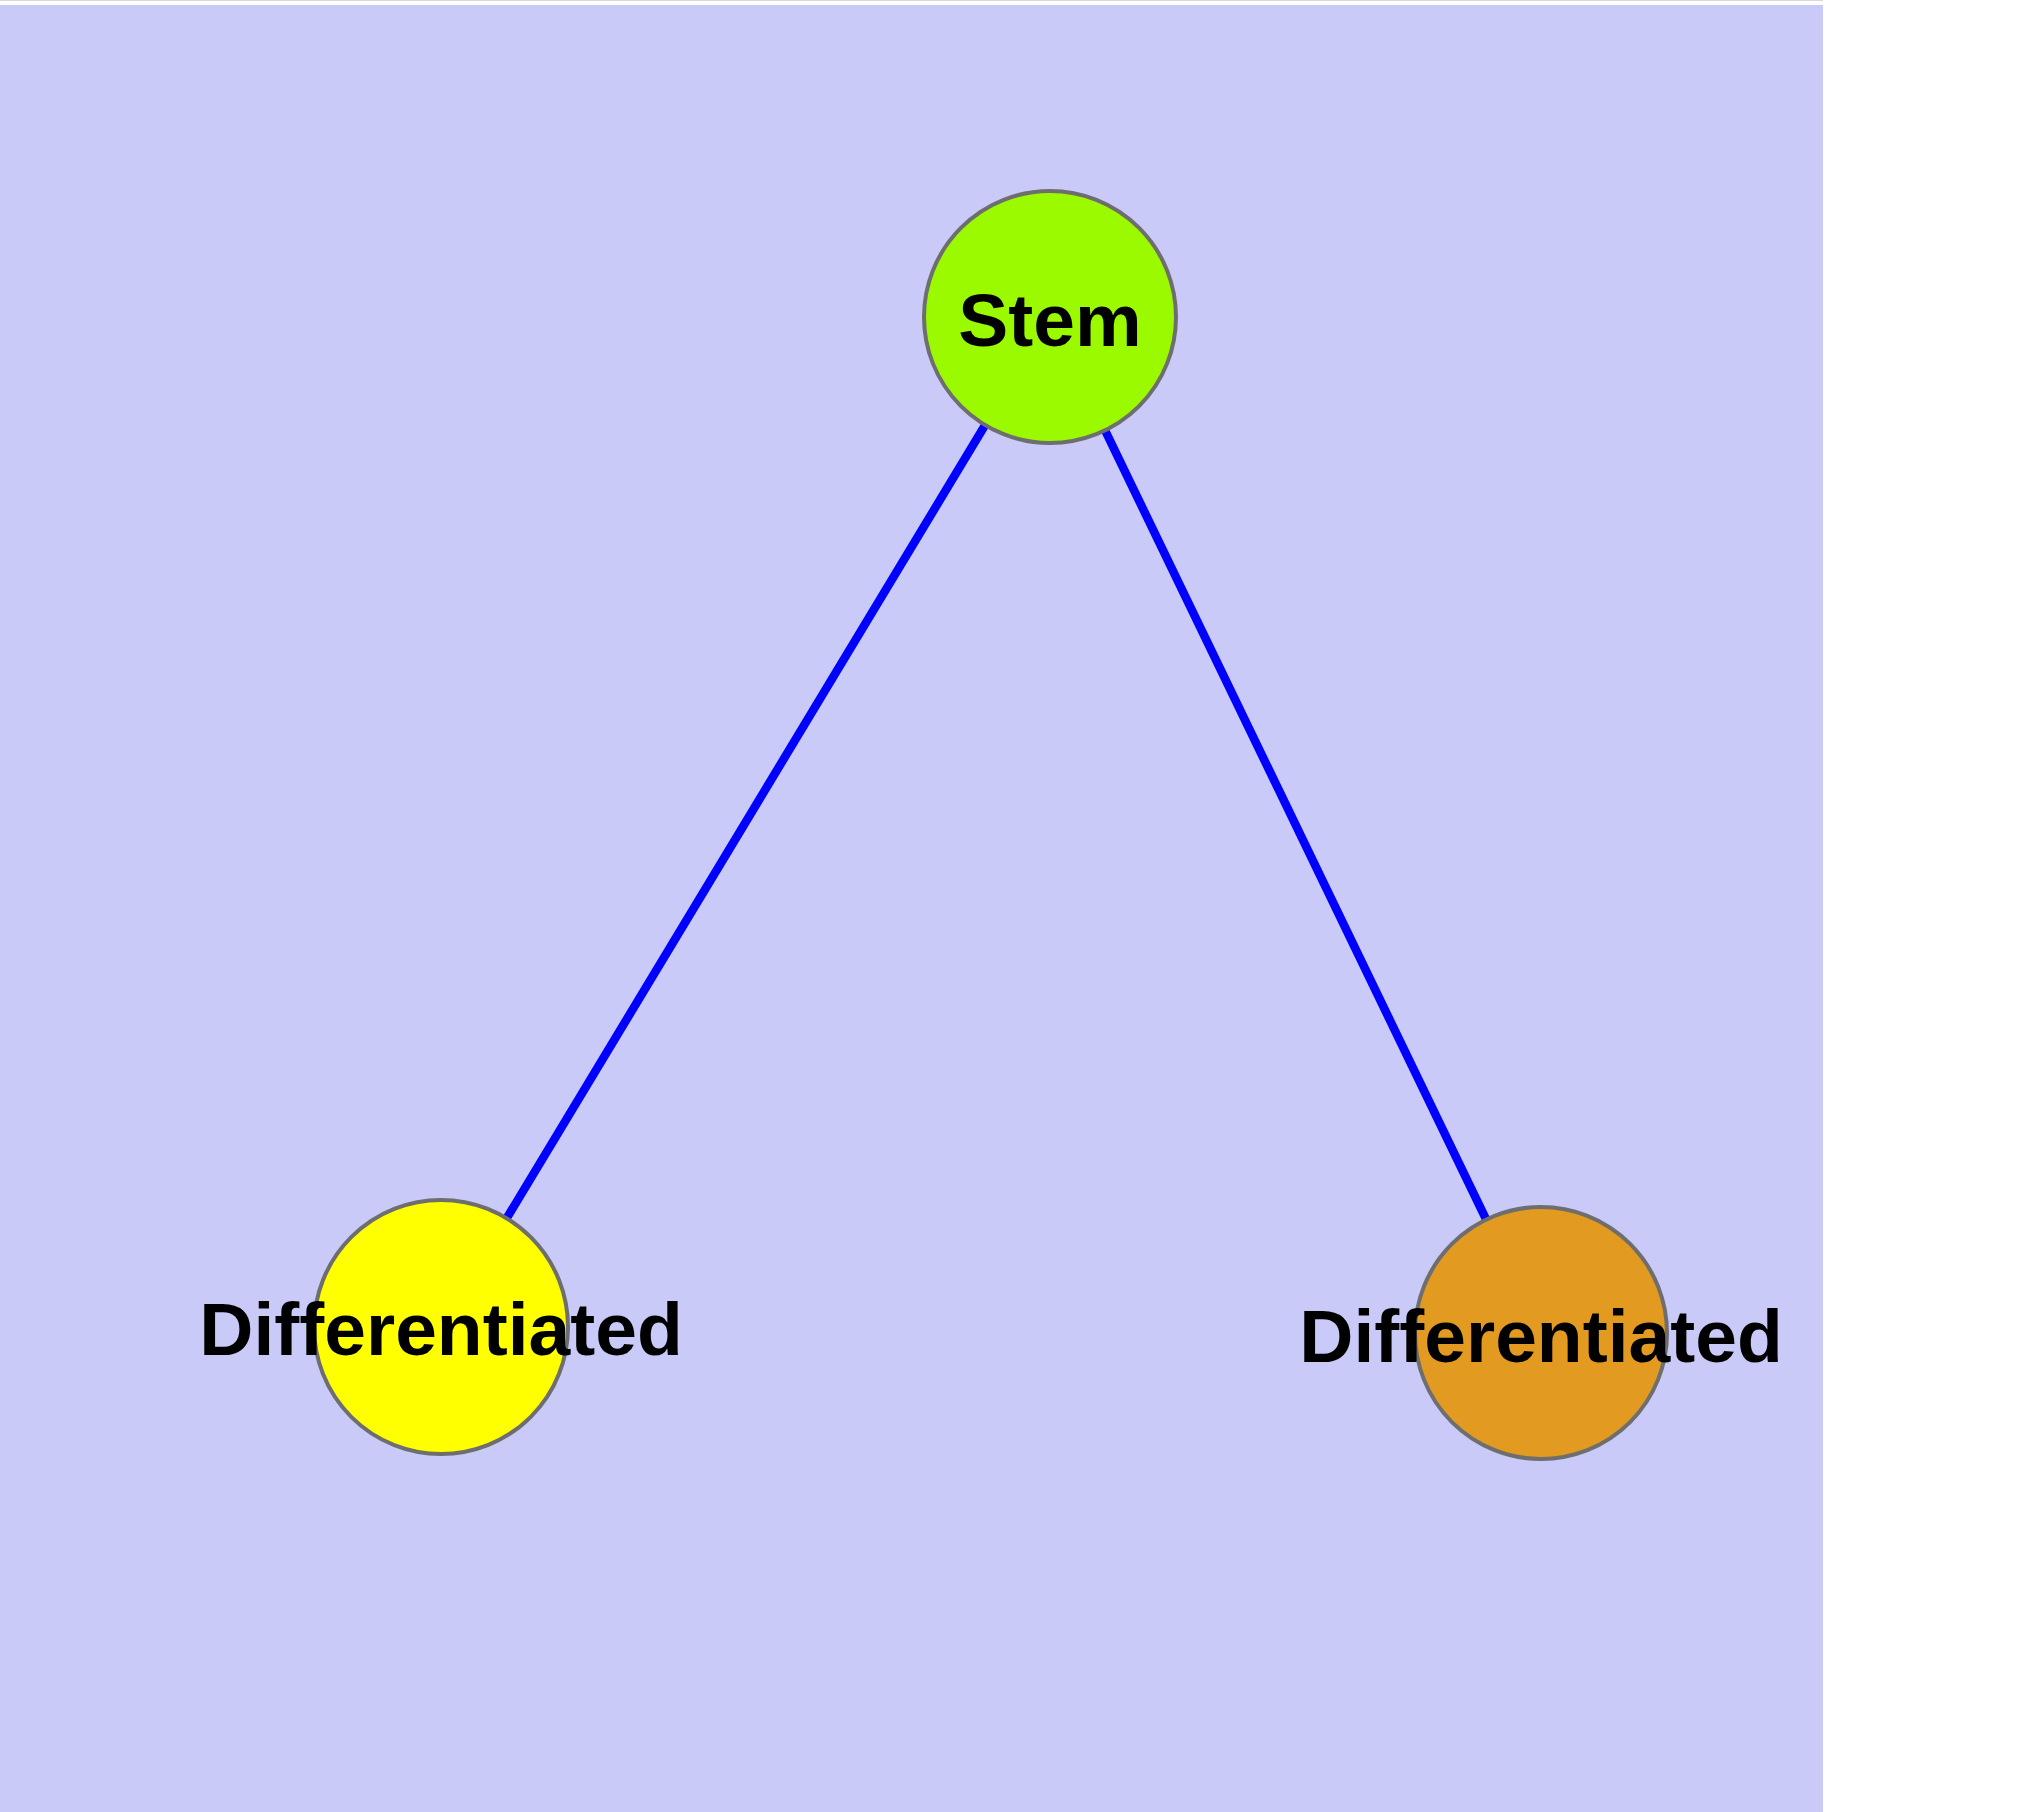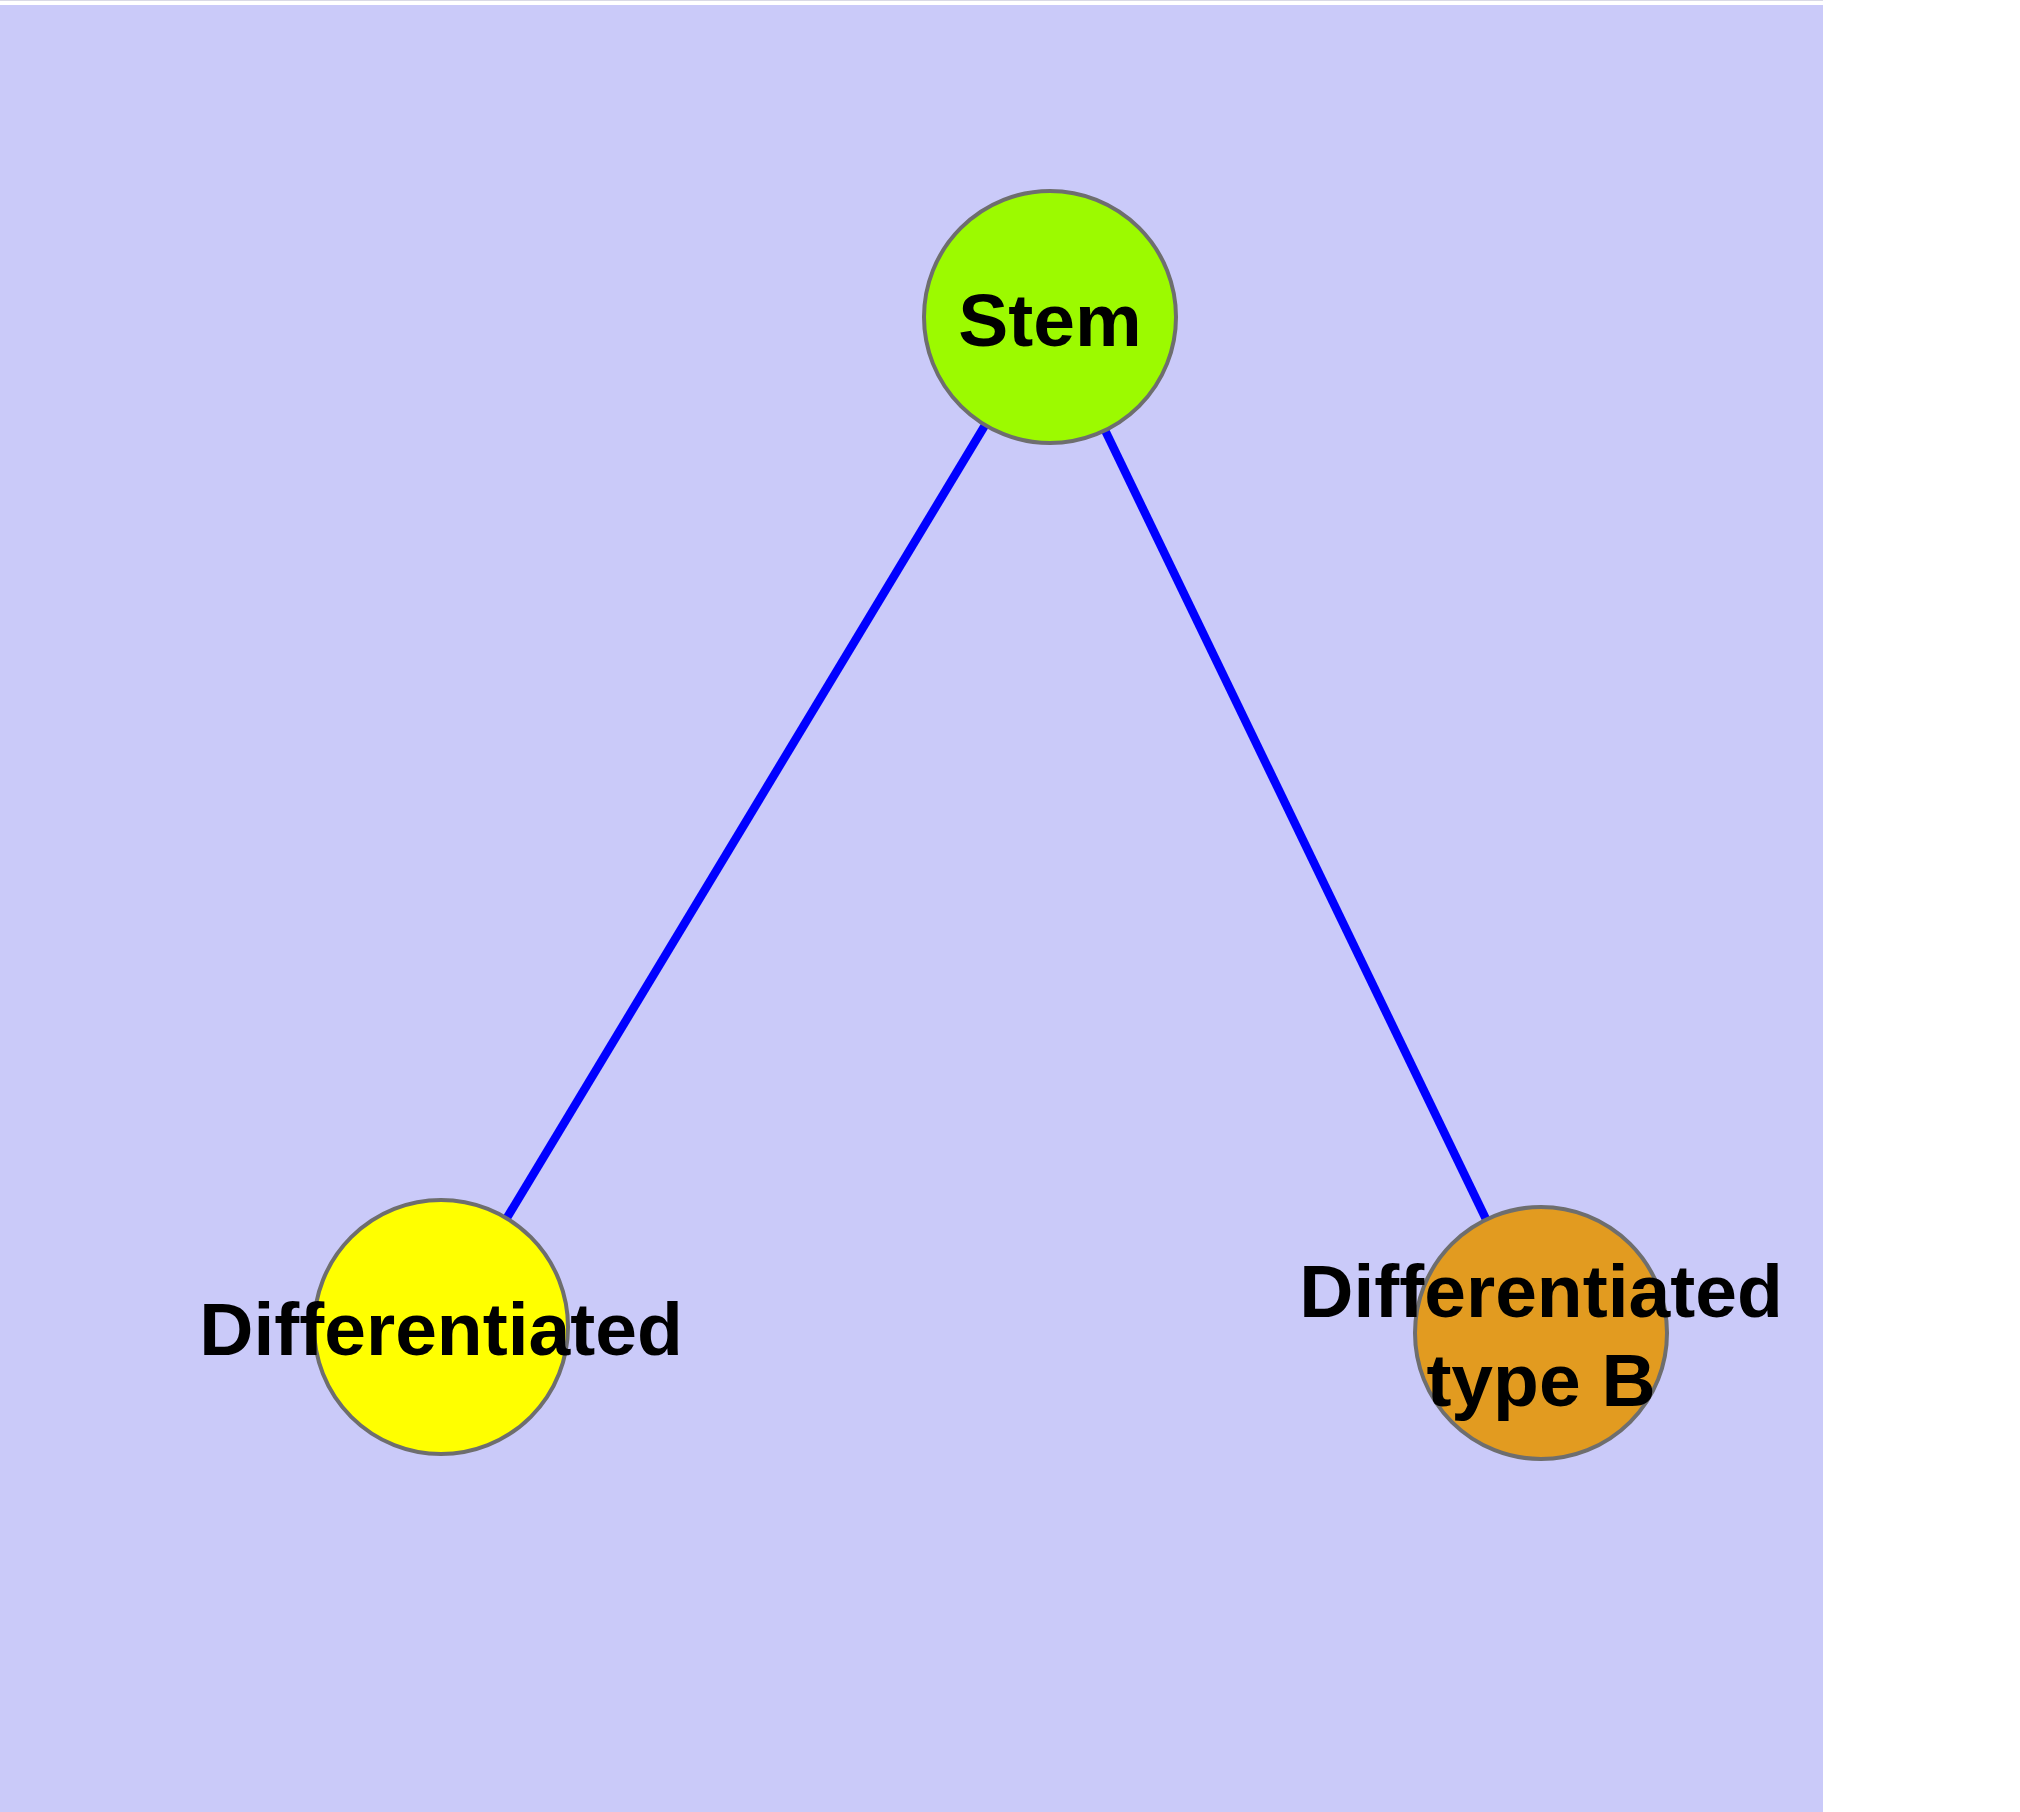--- a/index.html
+++ b/index.html
@@ -81,17 +81,16 @@
   <div id="node-type-b" class="node-circle" style="background-color: rgb(226, 155, 32);"></div>
 
   <div id="label-stem" class="node-label" style="color: rgb(0, 0, 0);">Stem</div>
 
   <div id="label-type-a" class="node-label" style="color: rgb(0, 0, 0);">
     <div>Differentiated</div>
   </div>
 
   <div id="label-type-b" class="node-label" style="color: rgb(0, 0, 0);">
     <div>Differentiated</div>
-    <div>type B</div>
   </div>
 
 </div>
 
 
 </body></html>

